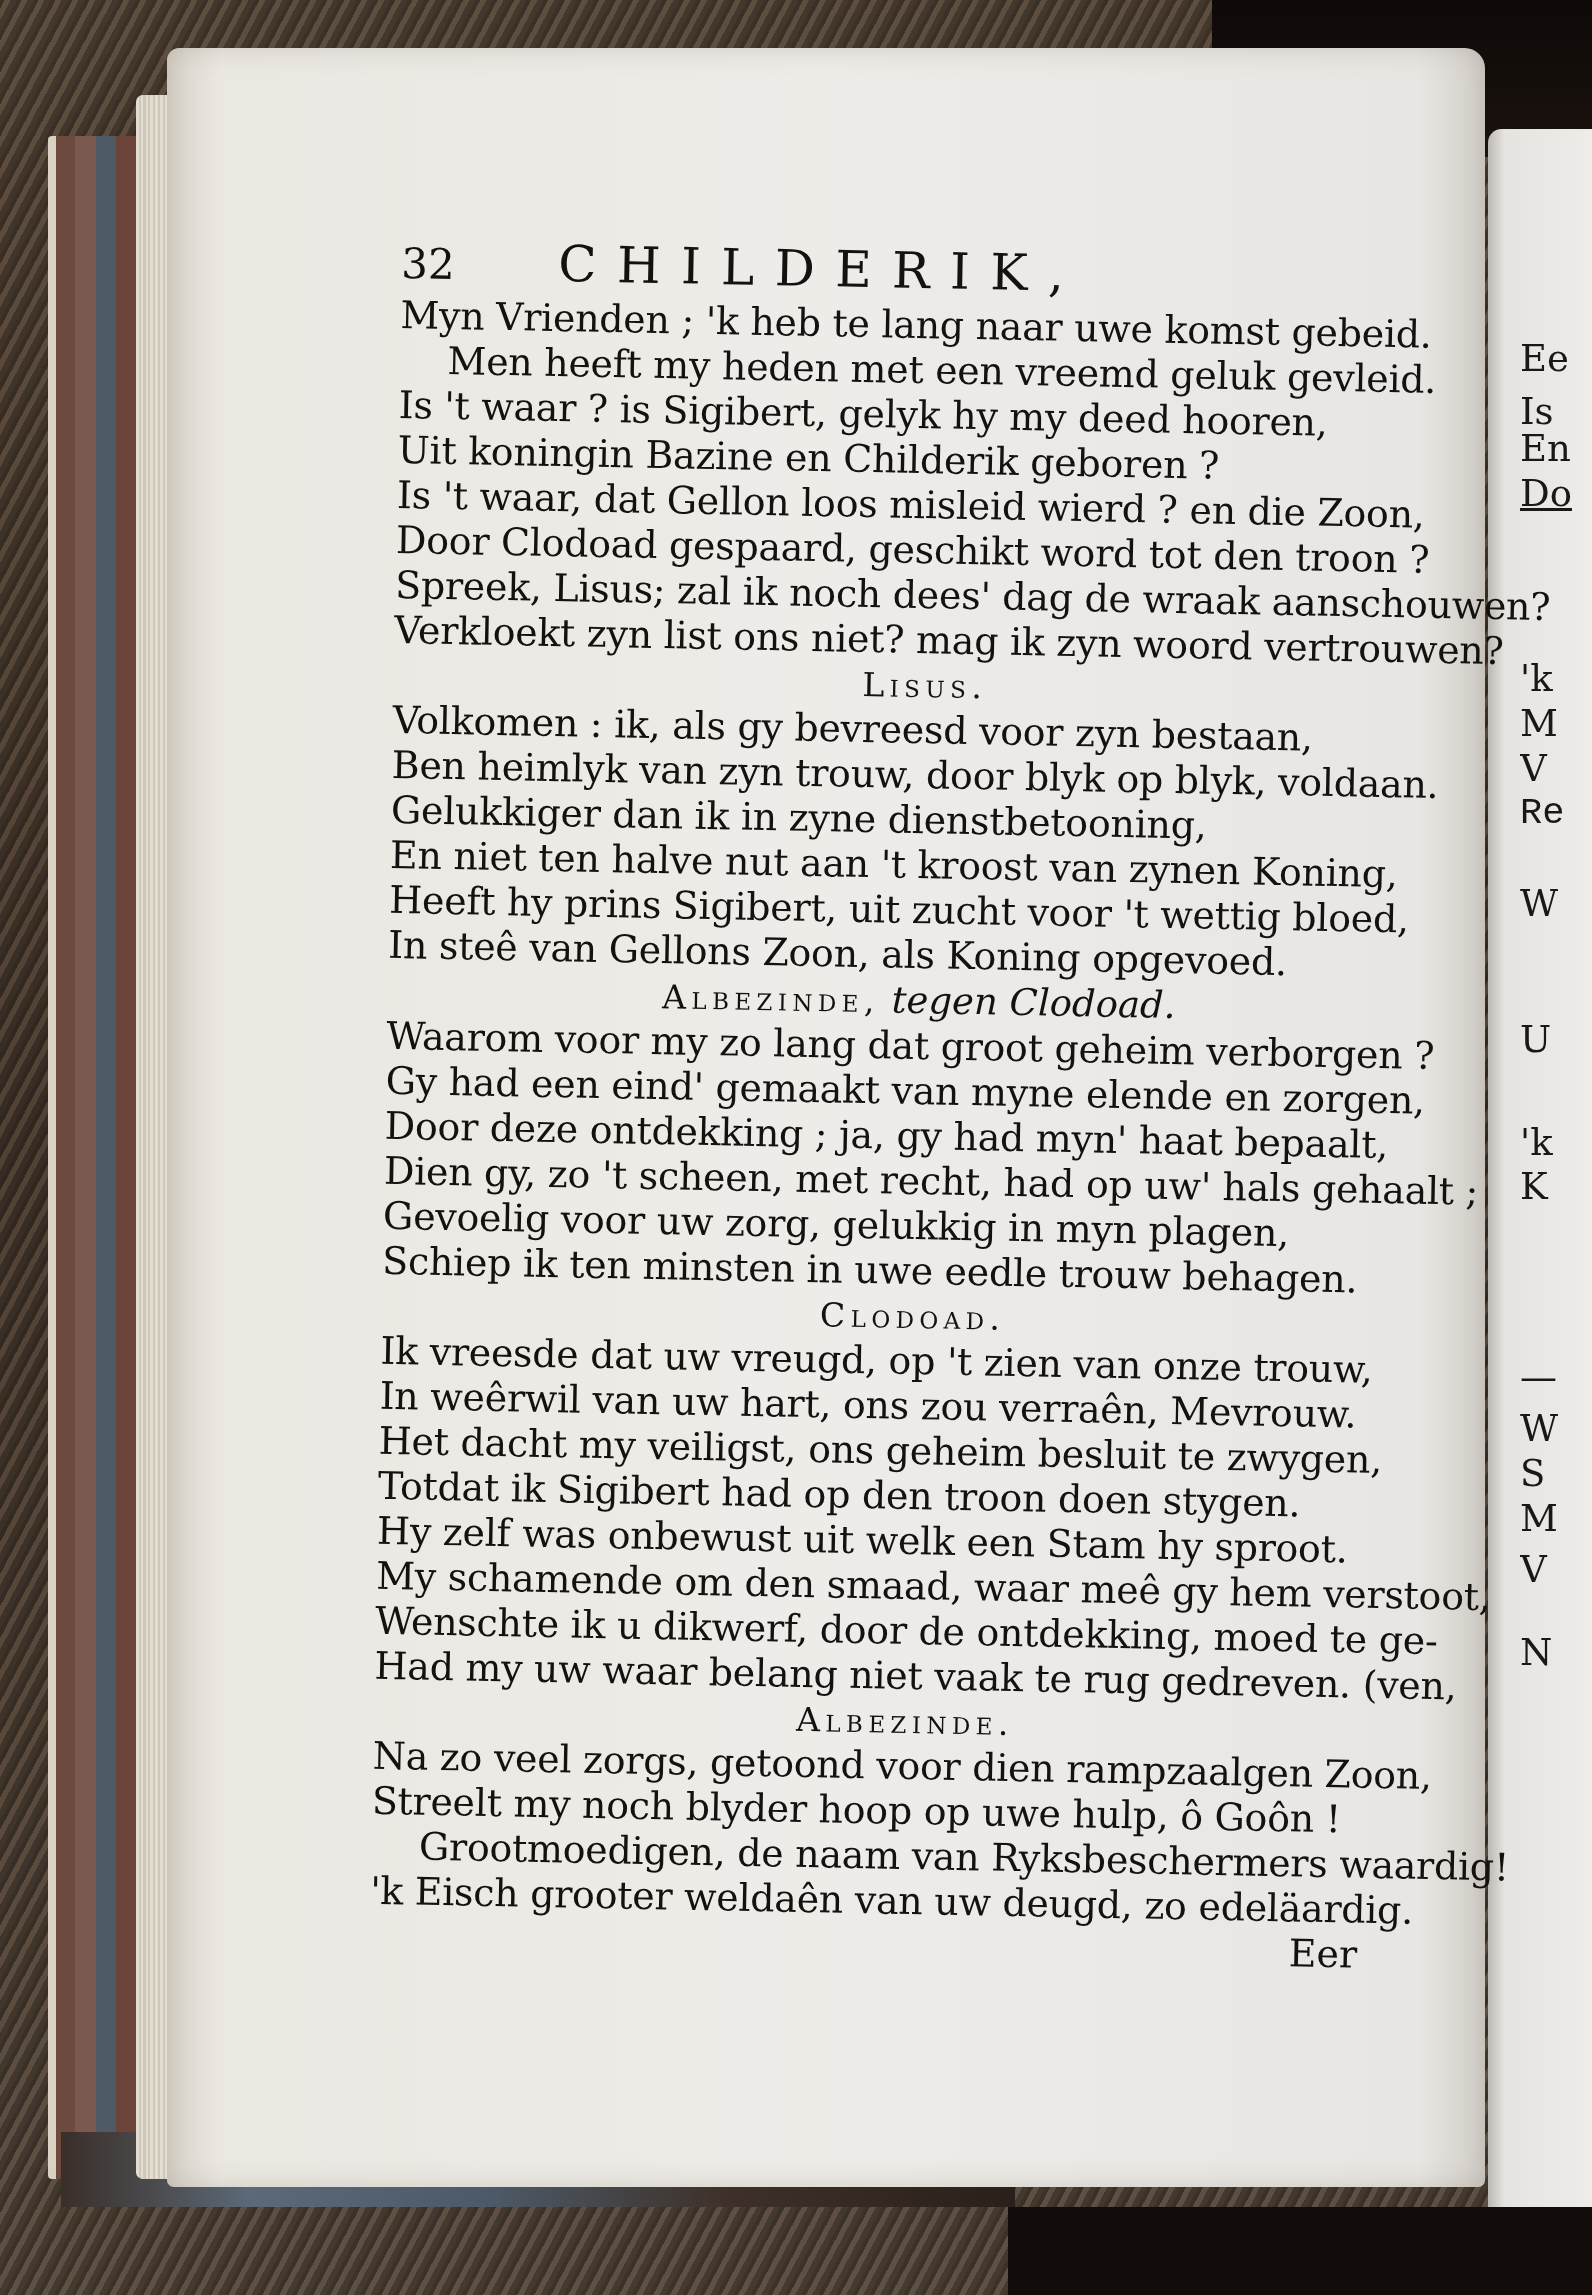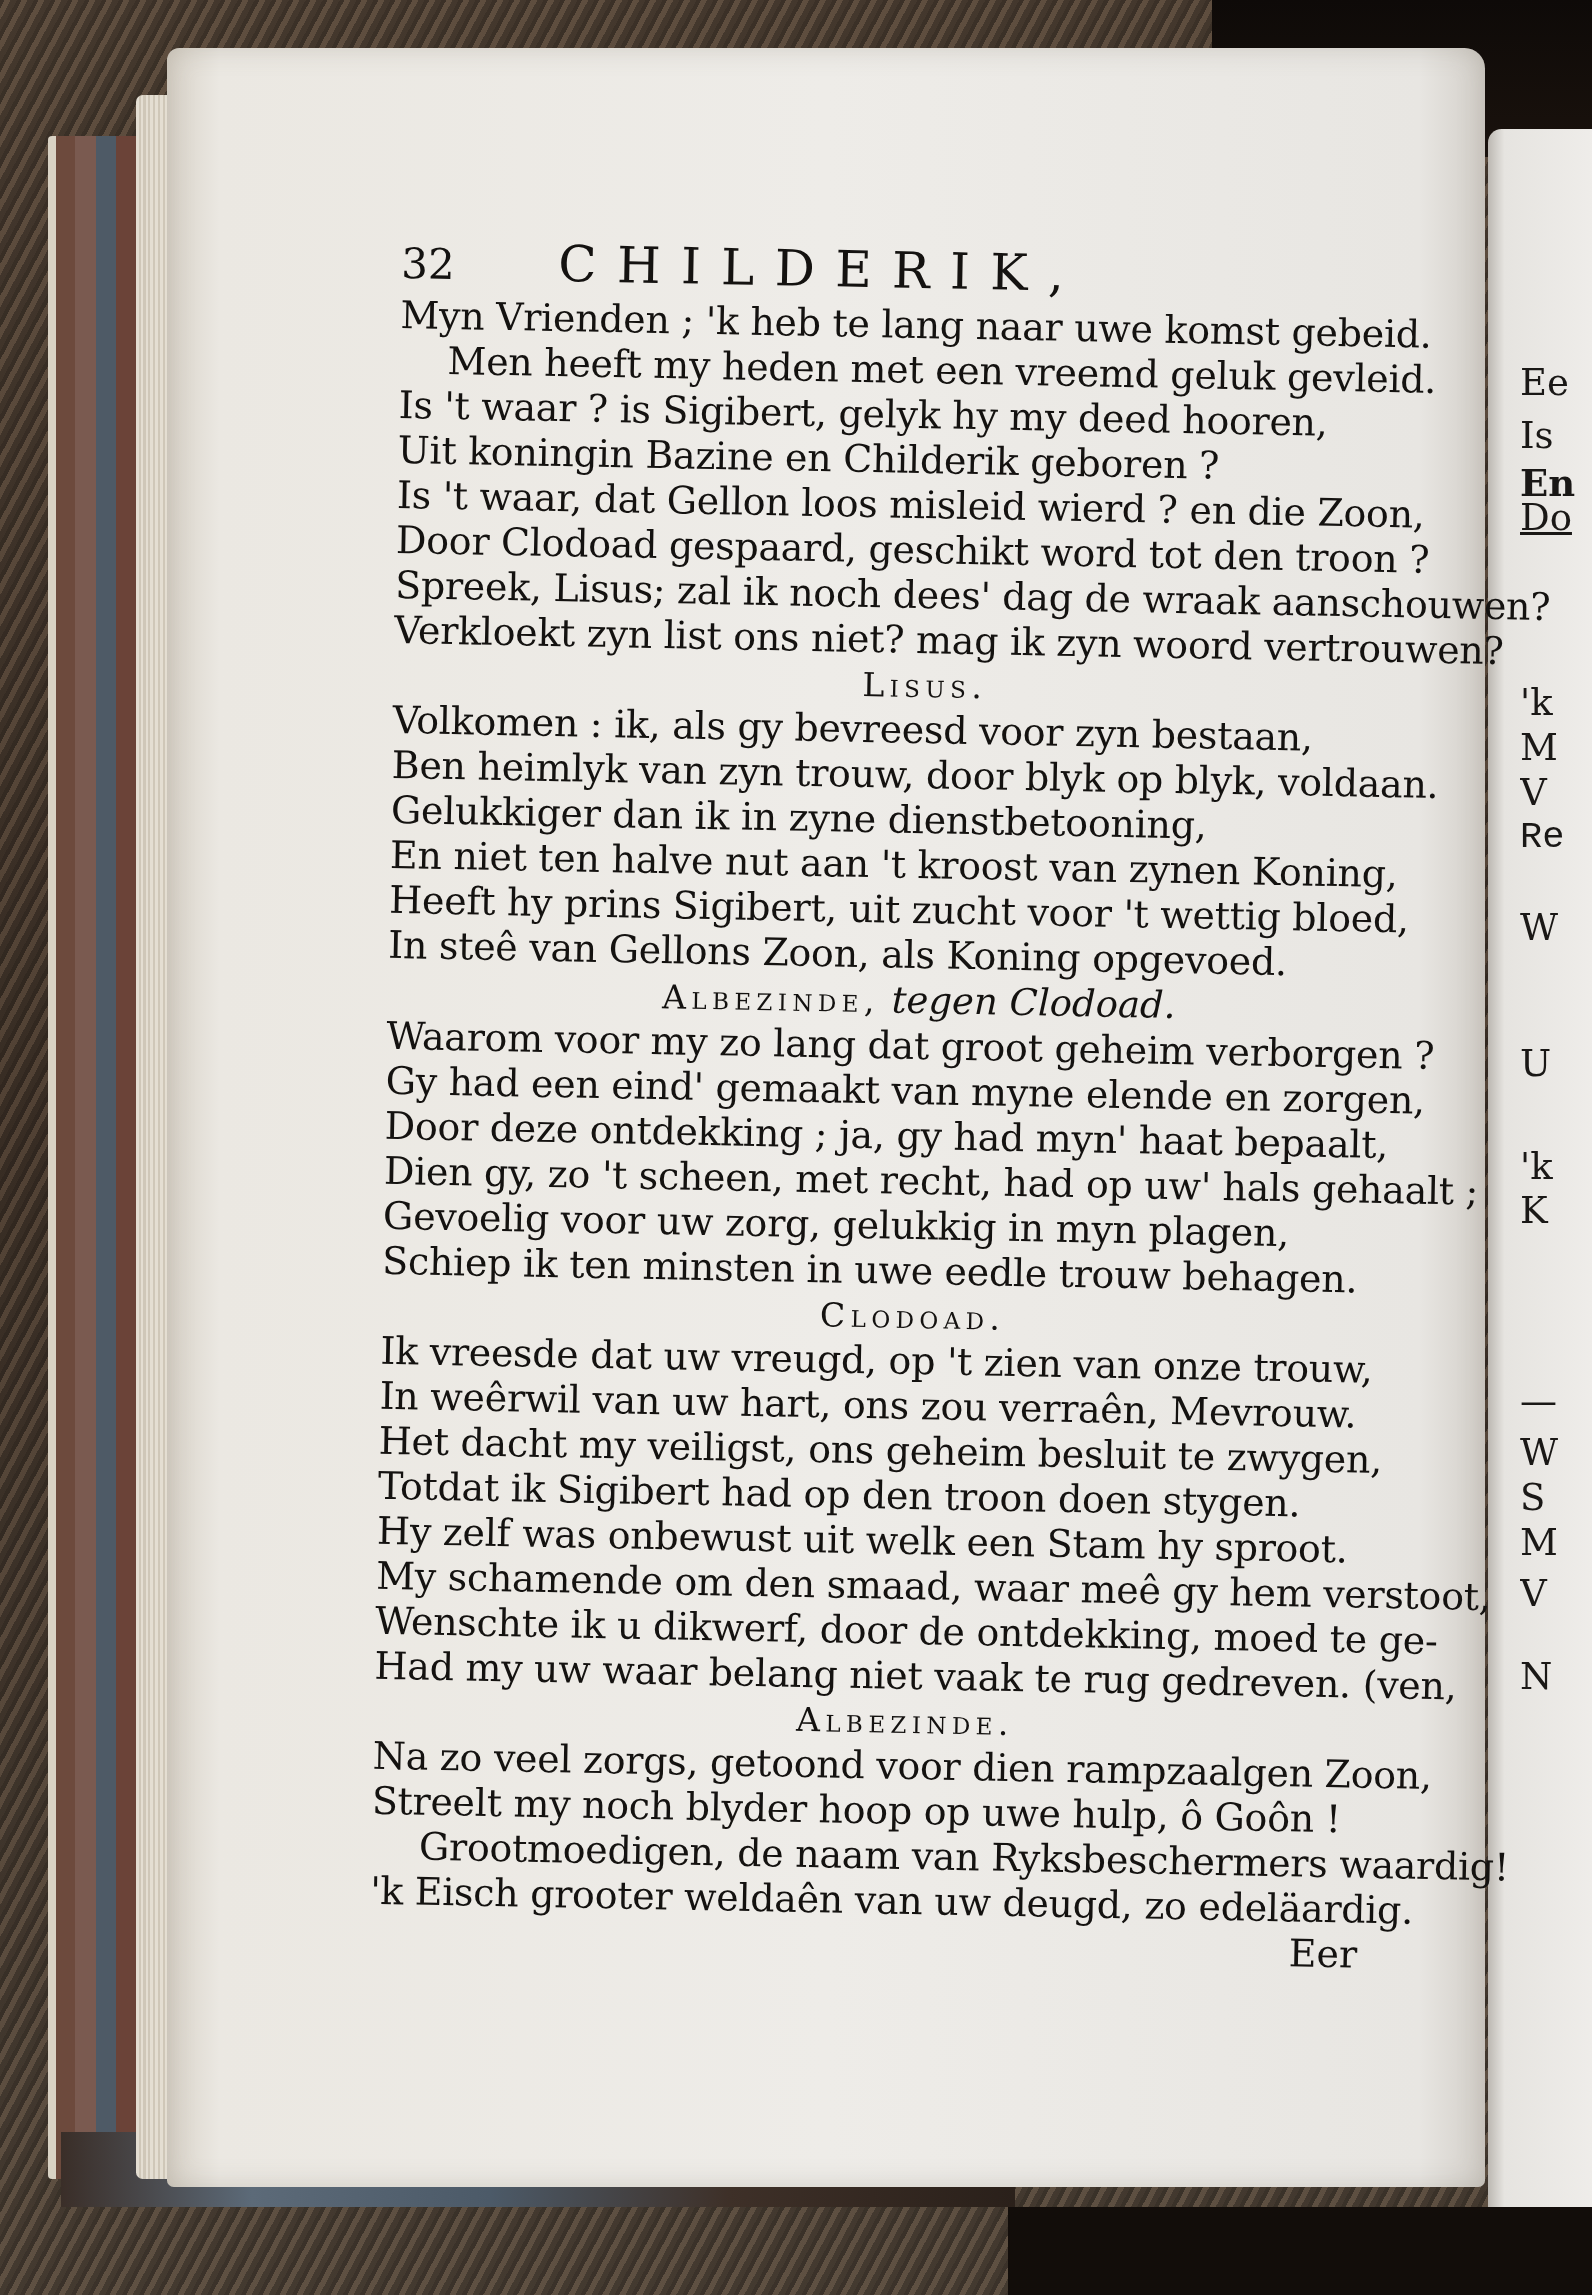--- a/index.html
+++ b/index.html
@@ -92,40 +92,40 @@
   .catchword {
     font-size: 38px; line-height: 45px; text-align: right; padding-right: 75px;
   }
   .right-text {
     position: absolute; left: 1520px; top: 0; width: 75px;
     color: #1a1816;
     font-size: 37px;
     overflow: hidden;
   }
   .right-text .rl {
-    position: absolute; left: 0; white-space: nowrap; margin-top: 24px;
+    position: absolute; left: 0; white-space: nowrap;
   }
 </style>
 </head>
 <body>
 
 <div class="wood"></div>
 <div class="dark-gap"></div>
 <div class="dark-bottom"></div>
 <div class="cover-spine"></div>
 <div class="cover-bottom"></div>
 <div class="page-edges"></div>
 
 <div class="page-left"></div>
 
 <div class="page-right"></div>
 <div class="right-text" id="right-text" style="height:2295px;">
     <span class="rl" style="top: 337px;">Ee</span>
     <span class="rl" style="top: 390px;">Is</span>
-    <span class="rl" style="top: 437px; font-weight: bold;">En</span>
+    <span class="rl" style="top: 427px;">En</span>
     <span class="rl" style="top: 472px; text-decoration: underline;">Do</span>
     <span class="rl" style="top: 657px;">'k</span>
     <span class="rl" style="top: 702px;">M</span>
     <span class="rl" style="top: 747px;">V</span>
     <span class="rl" style="top: 792px; font-family: Liberation Mono, monospace;">Re</span>
     <span class="rl" style="top: 882px;">W</span>
     <span class="rl" style="top: 1018px;">U</span>
     <span class="rl" style="top: 1121px;">'k</span>
     <span class="rl" style="top: 1165px;">K</span>
     <span class="rl" style="top: 1356px;">—</span>

